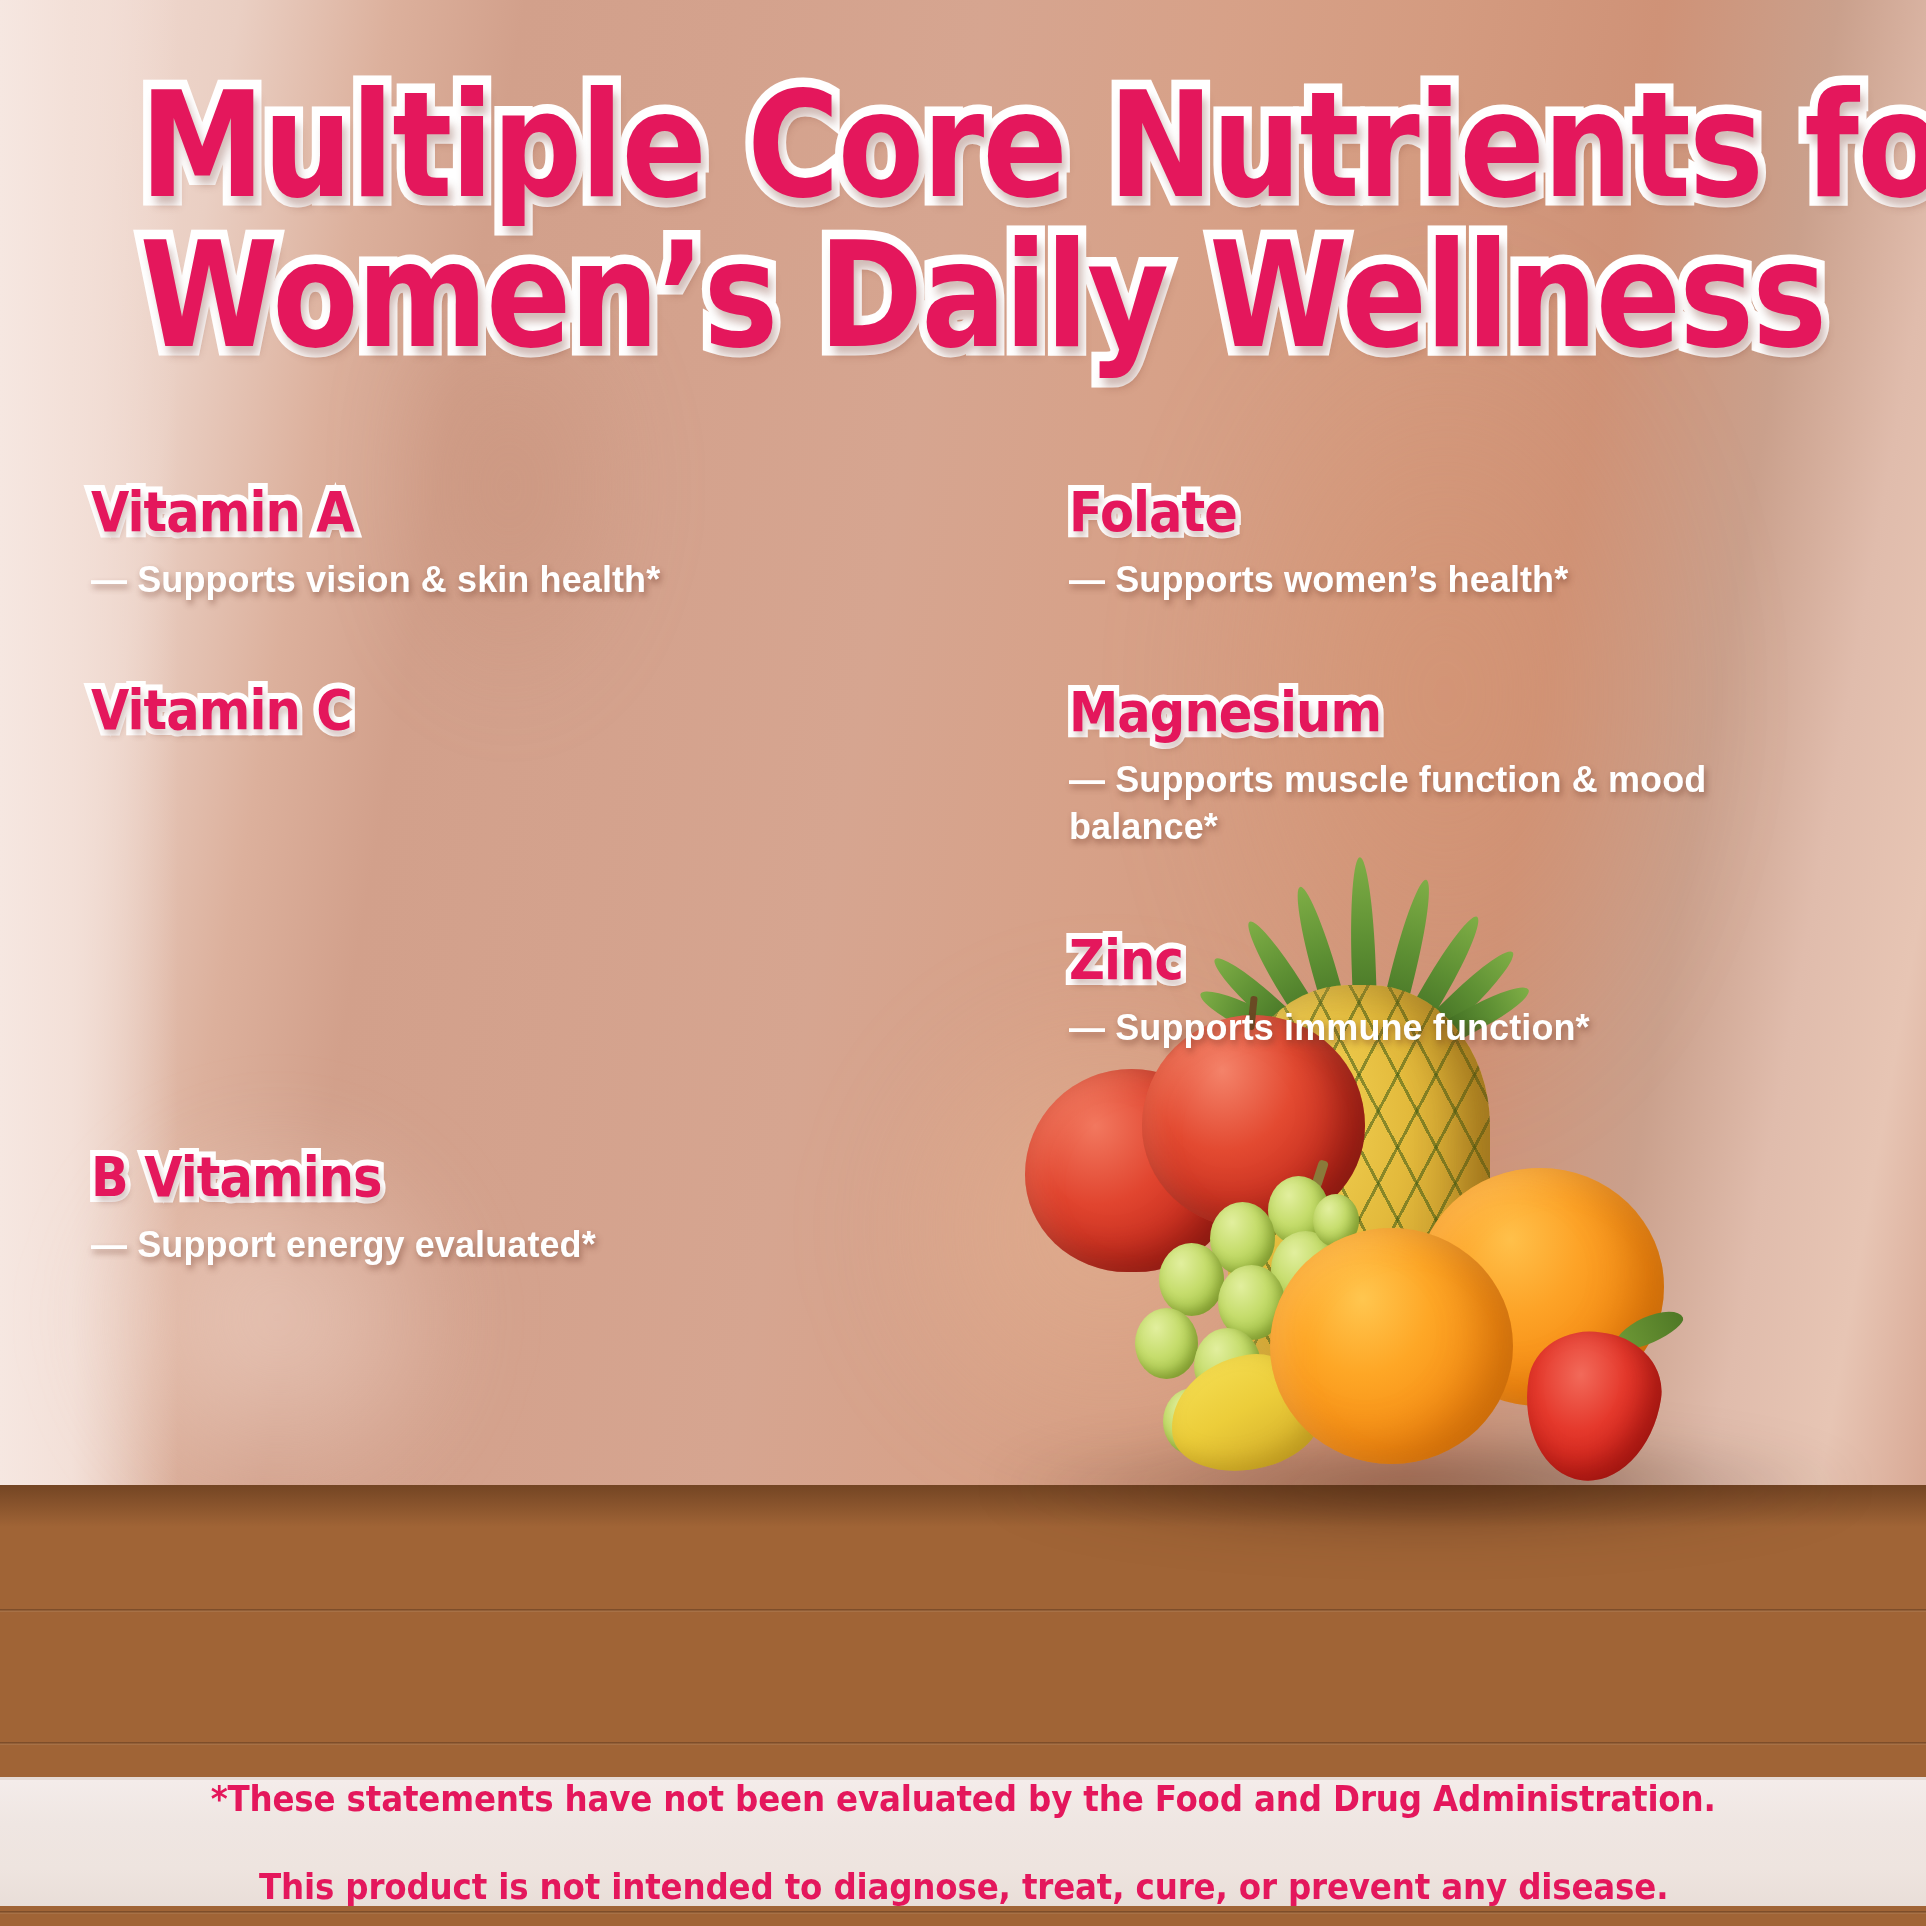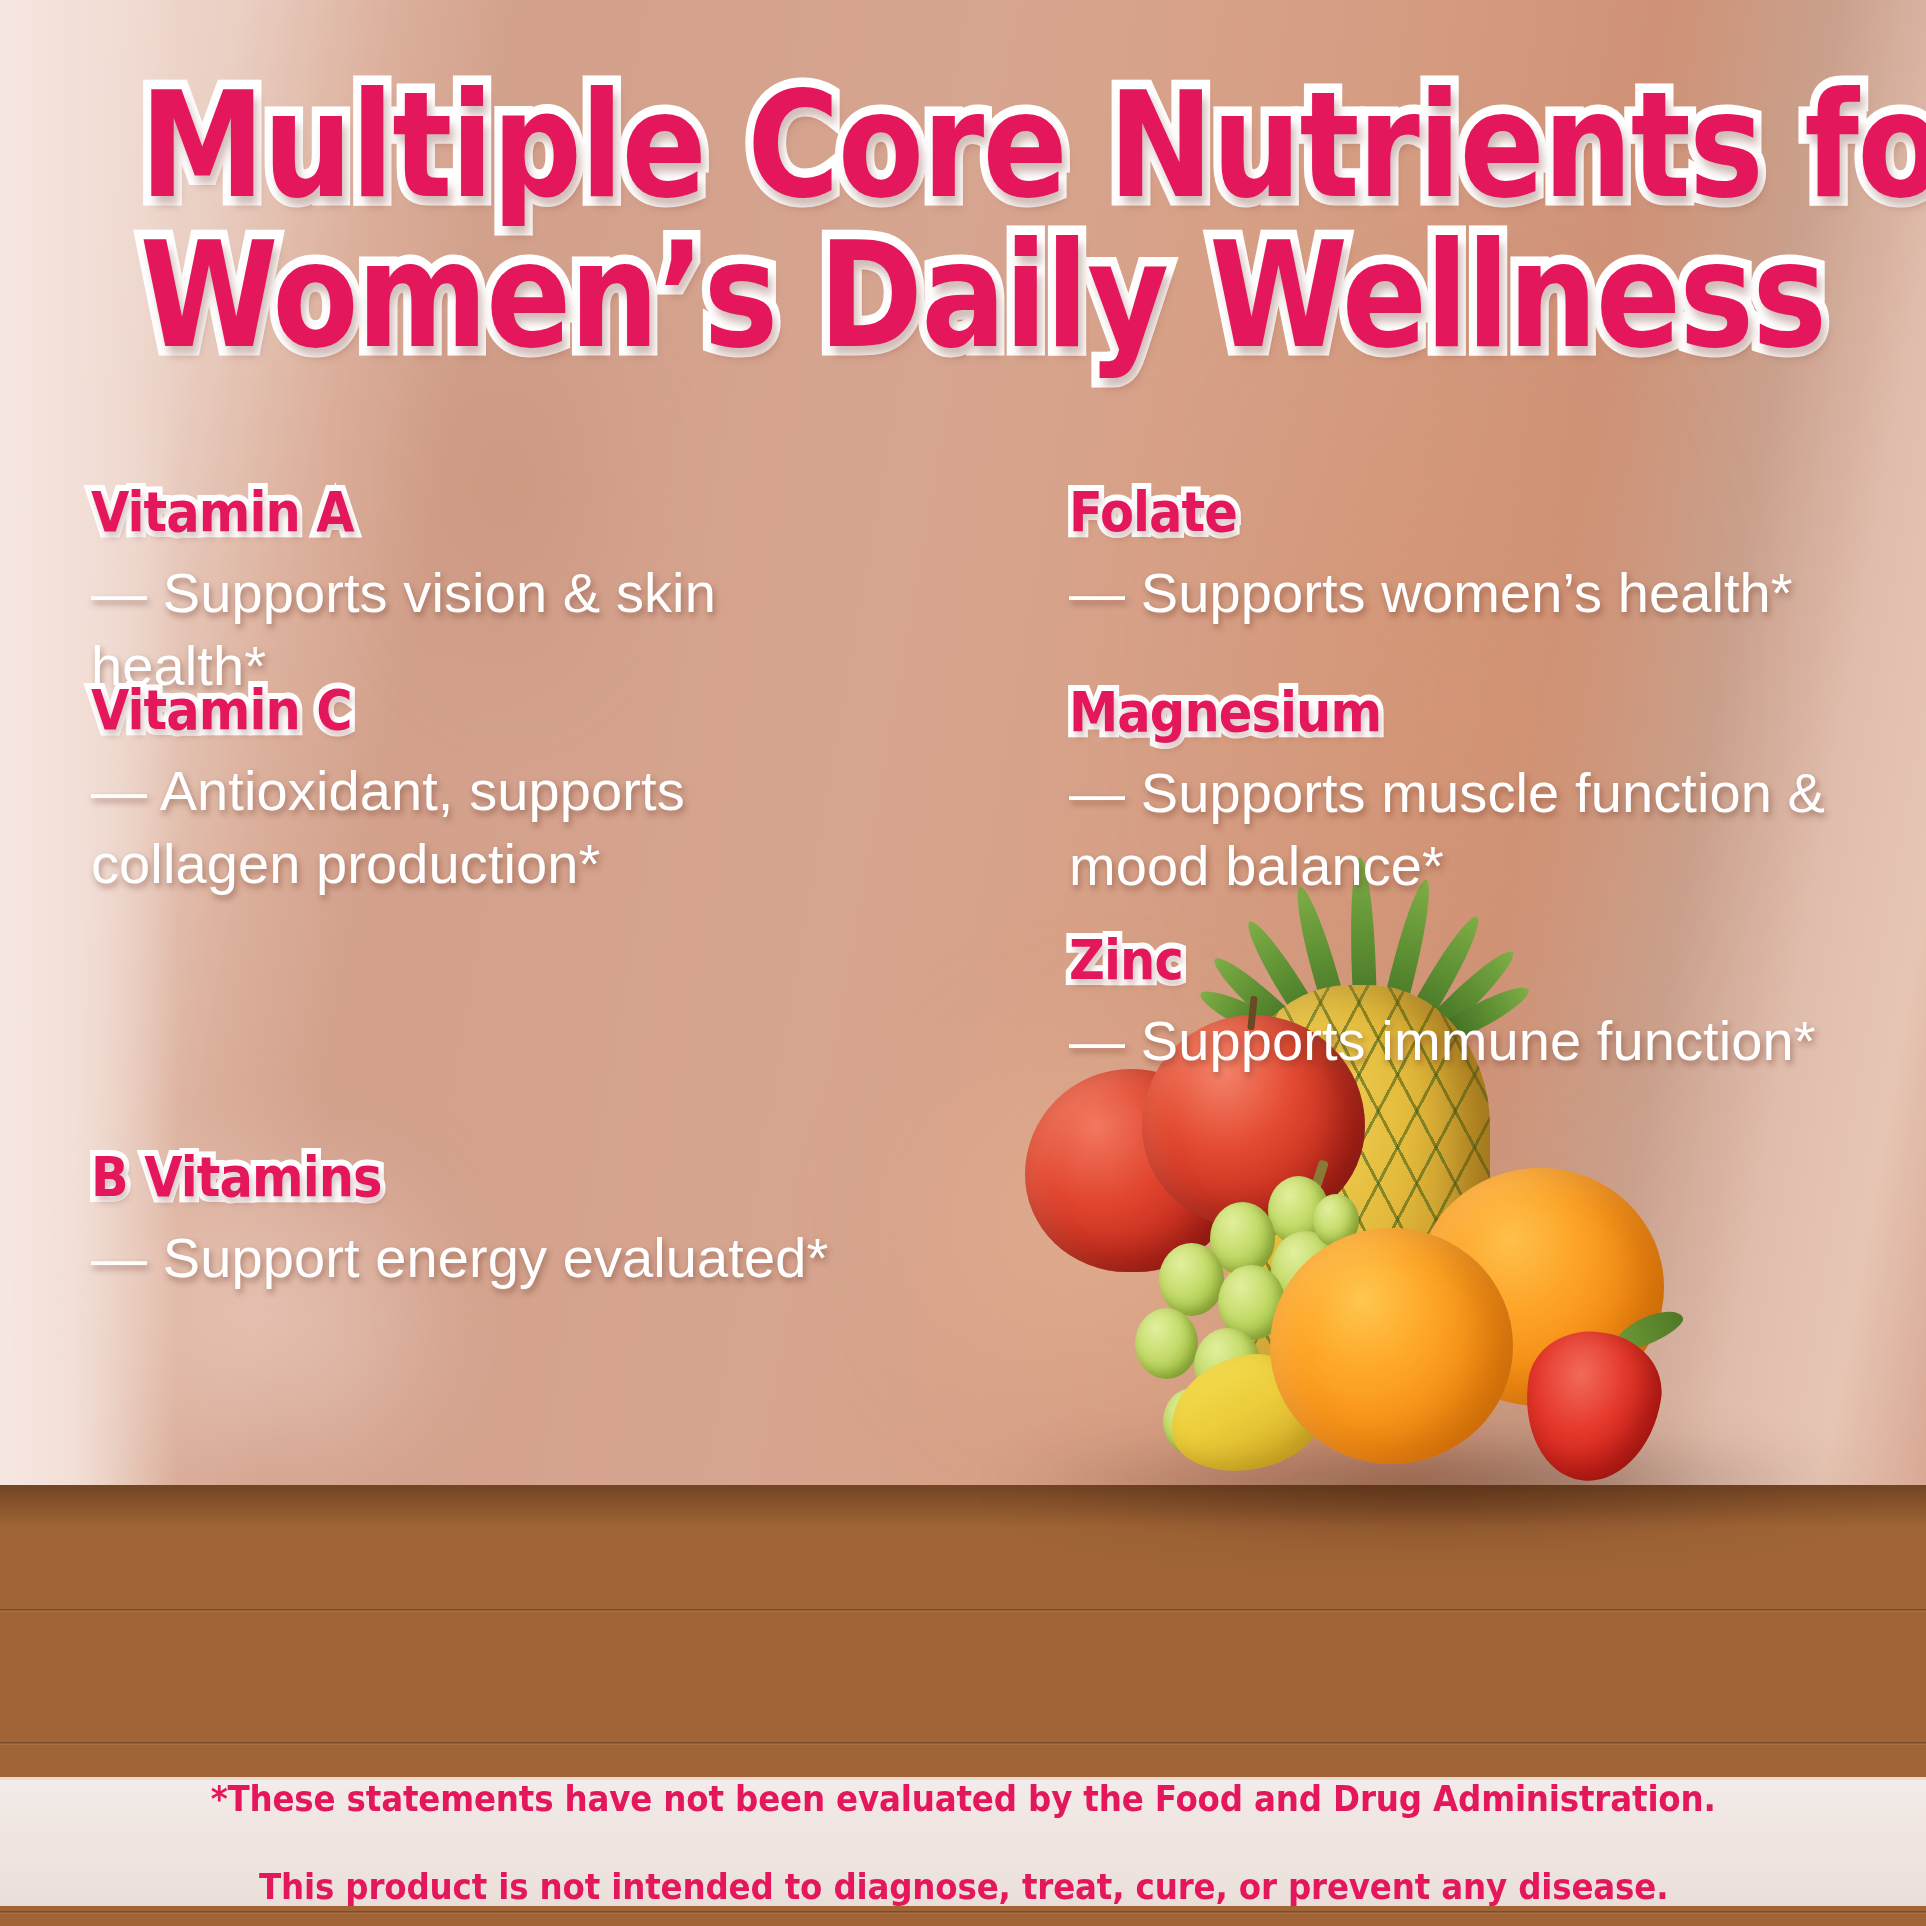--- a/index.html
+++ b/index.html
@@ -152,22 +152,22 @@
     paint-order: stroke fill;
     transform: scaleX(.9);
     transform-origin: left center;
     text-shadow: 3px 6px 7px rgba(120,60,45,.30);
     white-space: nowrap;
     display: block;
   }
 
   .n-desc {
     font-family: "Liberation Sans", sans-serif;
-    font-weight: 400;
-    font-size: 56px;
+    font-weight: 700;
+    font-size: 36px;
     line-height: 1.30;
     color: #ffffff;
     letter-spacing: 0.1px;
     text-shadow: 2px 4px 6px rgba(110,55,40,.46);
     margin-top: 16px;
     max-width: 782px;
   }
 
   
   .pos-va  { position: absolute; left: 91px;   top: 483px;  width: 792px; }
@@ -400,21 +400,20 @@
 
   <div class="cols">
 
     <div class="nutrient pos-va">
       <span class="n-name">Vitamin A</span>
       <div class="n-desc">— Supports vision &amp; skin health*</div>
     </div>
 
     <div class="nutrient pos-vc">
       <span class="n-name">Vitamin C</span>
-      <div class="n-desc">— Antioxidant, supports collagen production*</div>
     </div>
 
 
     <div class="nutrient pos-bv">
       <span class="n-name">B Vitamins</span>
       <div class="n-desc">— Support energy evaluated*</div>
     </div>
 
     <div class="nutrient pos-fo">
       <span class="n-name">Folate</span>

